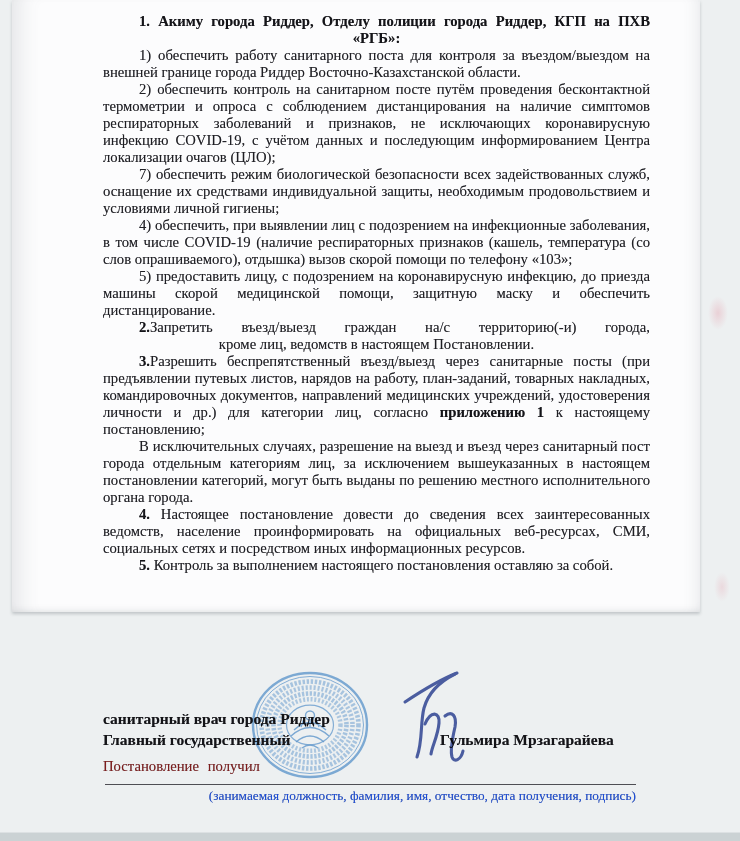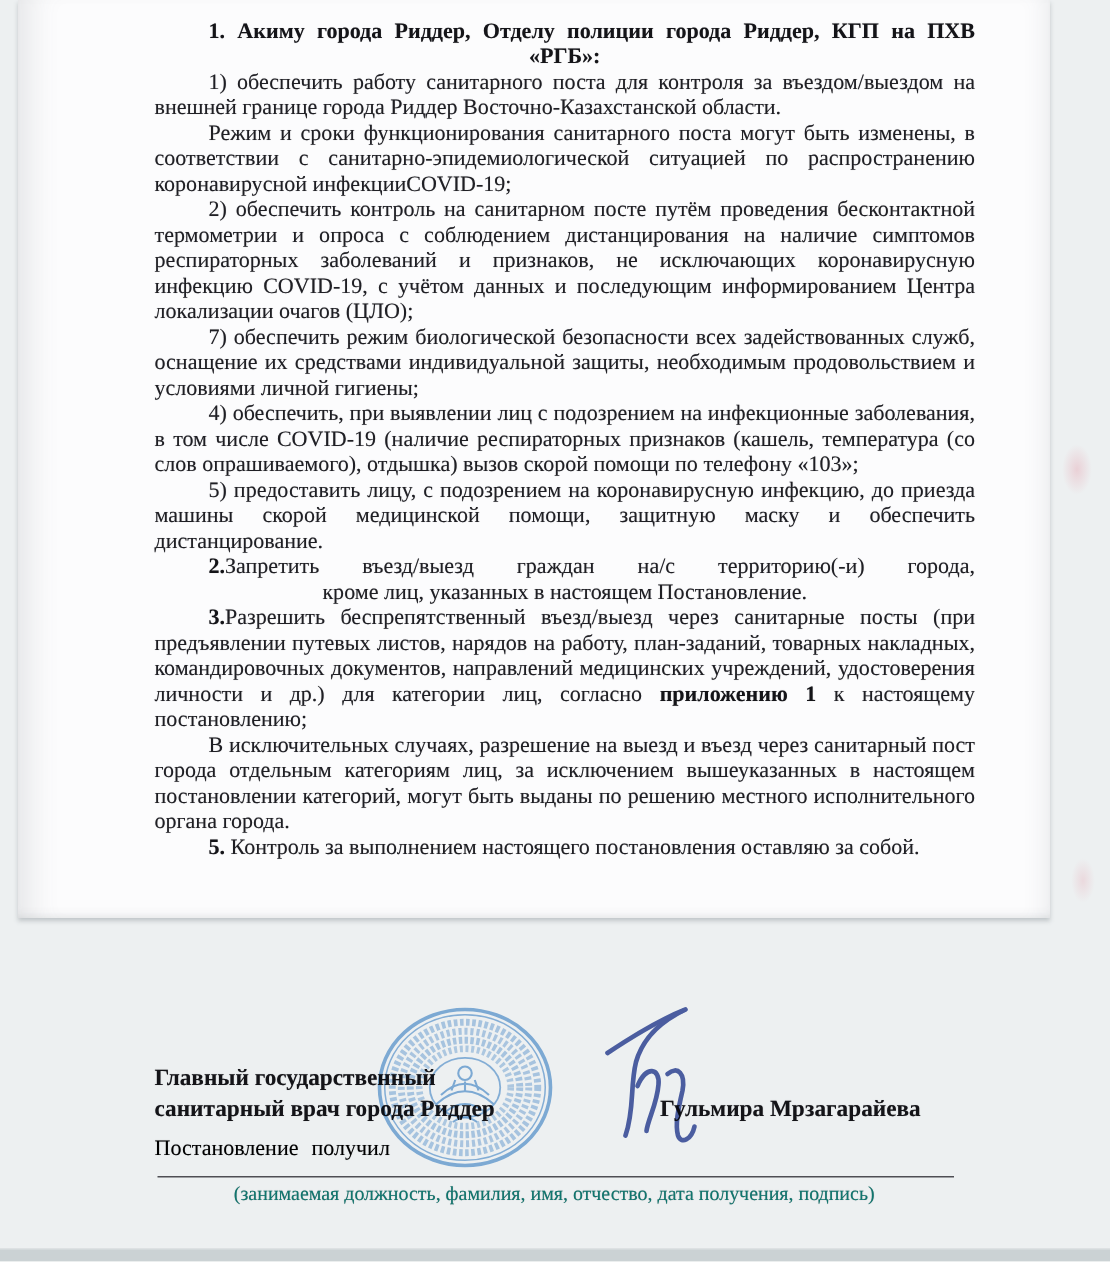--- a/index.html
+++ b/index.html
@@ -33,59 +33,59 @@
   .bold{font-weight:bold;color:#141418;}
   .jline{display:block;text-indent:36px;text-align:justify;text-align-last:justify;-moz-text-align-last:justify;}
   .bline{display:block;text-indent:0;text-align:center;}
   .sig-area{position:absolute;left:0;top:695px;width:547px;text-align:left;}
   .sig-title{font-weight:bold;font-size:15.5px;line-height:21px;color:#141418;position:relative;}
   .sig-title span{display:block;text-indent:0;}
   .sig-name{
     position:absolute;left:337px;top:21px;white-space:nowrap;
     font-weight:bold;font-size:15.5px;color:#141418;
   }
-  .received{margin-top:7px;font-size:14.7px;line-height:18px;word-spacing:5px;color:#000000;}
+  .received{margin-top:7px;font-size:14.7px;line-height:18px;word-spacing:5px;color:#7f1d1d;}
   .sig-rule{margin-top:9px;margin-left:2px;width:531px;height:0;border-top:1.5px solid #4e4e54;}
-  .caption{margin-top:2px;width:533px;text-align:center;font-size:13.3px;color:#0f766e;}
+  .caption{margin-top:2px;width:533px;text-align:right;font-size:13.3px;color:#1d4ed8;}
   .seal{position:absolute;left:246px;top:668px;mix-blend-mode:multiply;opacity:.95;}
   .autograph{position:absolute;left:355px;top:660px;mix-blend-mode:multiply;}
   .smudge{position:absolute;pointer-events:none;}
   .smudge-a{left:708px;top:296px;width:20px;height:34px;
     background:radial-gradient(ellipse at center,rgba(226,135,152,.30),rgba(226,135,152,0) 70%);}
   .smudge-b{left:714px;top:572px;width:16px;height:30px;
     background:radial-gradient(ellipse at center,rgba(226,135,152,.22),rgba(226,135,152,0) 70%);}
 </style>
 </head>
 <body>
 
 <div class="stage">
   <div class="paper">
     <div class="content">
       <p>
           <span class="jline bold">1. Акиму города Риддер, Отделу полиции города Риддер, КГП на ПХВ</span>
           <span class="bline bold">«РГБ»:</span>
         </p>
       <p>1) обеспечить работу санитарного поста для контроля за въездом/выездом на внешней границе города Риддер Восточно-Казахстанской области.</p>
-      <p>Режим и сроки функционирования санитарного поста могут быть изменены, в соответствии с санитарно-эпидемиологической ситуацией по распространению коронавирусной инфекцииCOVID-19;</p>
       <p>2) обеспечить контроль на санитарном посте путём проведения бесконтактной термометрии и опроса с соблюдением дистанцирования на наличие симптомов респираторных заболеваний и признаков, не исключающих коронавирусную инфекцию COVID-19, с учётом данных и последующим информированием Центра локализации очагов (ЦЛО);</p>
       <p>7) обеспечить режим биологической безопасности всех задействованных служб, оснащение их средствами индивидуальной защиты, необходимым продовольствием и условиями личной гигиены;</p>
       <p>4) обеспечить, при выявлении лиц с подозрением на инфекционные заболевания, в том числе COVID-19 (наличие респираторных признаков (кашель, температура (со слов опрашиваемого), отдышка) вызов скорой помощи по телефону «103»;</p>
       <p>5) предоставить лицу, с подозрением на коронавирусную инфекцию, до приезда машины скорой медицинской помощи, защитную маску и обеспечить дистанцирование.</p>
       <p>
           <span class="jline"><b>2.</b><span>Запретить въезд/выезд граждан на/с территорию(-и) города,</span></span>
-          <span class="bline">кроме лиц, указанных в настоящем Постановление.</span>
+          <span class="bline">кроме лиц, ведомств в настоящем Постановлении.</span>
         </p>
       <p><b>3.</b><span>Разрешить беспрепятственный въезд/выезд через санитарные посты (при предъявлении путевых листов, нарядов на работу, план-заданий, товарных накладных, командировочных документов, направлений медицинских учреждений, удостоверения личности и др.) для категории лиц, согласно </span><b>приложению 1</b><span> к настоящему постановлению;</span></p>
       <p>В исключительных случаях, разрешение на выезд и въезд через санитарный пост города отдельным категориям лиц, за исключением вышеуказанных в настоящем постановлении категорий, могут быть выданы по решению местного исполнительного органа города.</p>
+      <p><b>4.</b><span> Настоящее постановление довести до сведения всех заинтересованных ведомств, население проинформировать на официальных веб-ресурсах, СМИ, социальных сетях и посредством иных информационных ресурсов.</span></p>
       <p><b>5.</b><span> Контроль за выполнением настоящего постановления оставляю за собой.</span></p>
 
       <div class="sig-area">
         <div class="sig-title">
+          <span>санитарный врач города Риддер</span>
           <span>Главный государственный</span>
-          <span>санитарный врач города Риддер</span>
           <div class="sig-name">Гульмира Мрзагарайева</div>
         </div>
         <div class="received">Постановление получил</div>
         <div class="sig-rule"></div>
         <div class="caption">(занимаемая должность, фамилия, имя, отчество, дата получения, подпись)</div>
       </div>
     </div>
   </div>
 
   <svg class="seal" width="130" height="118" viewBox="0 0 130 118">

